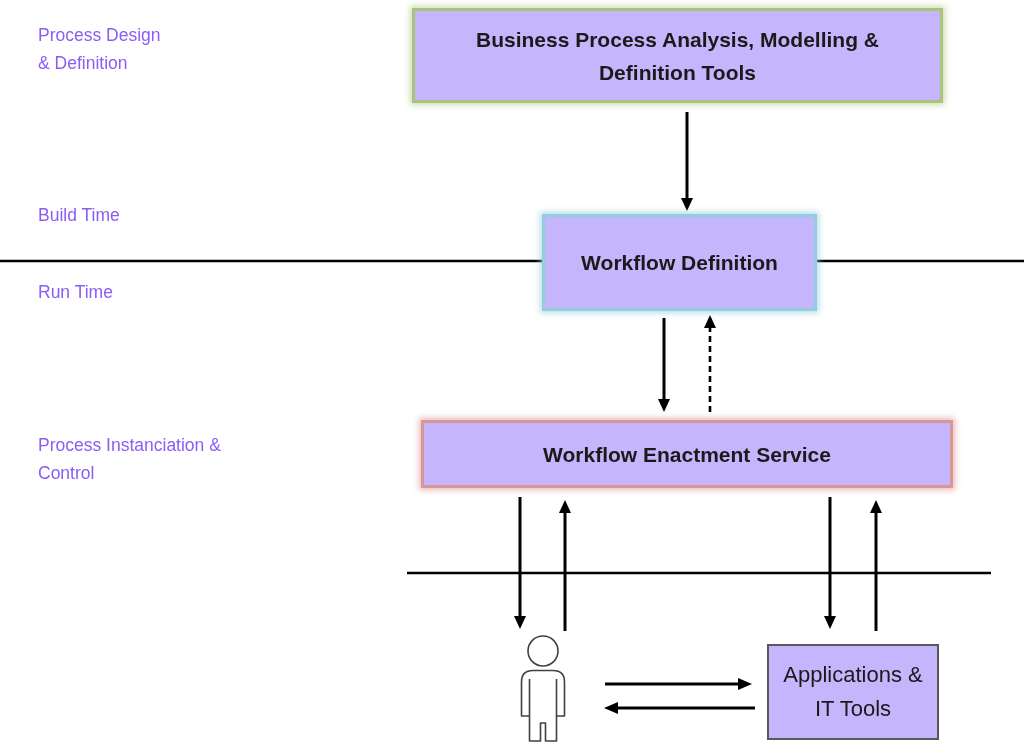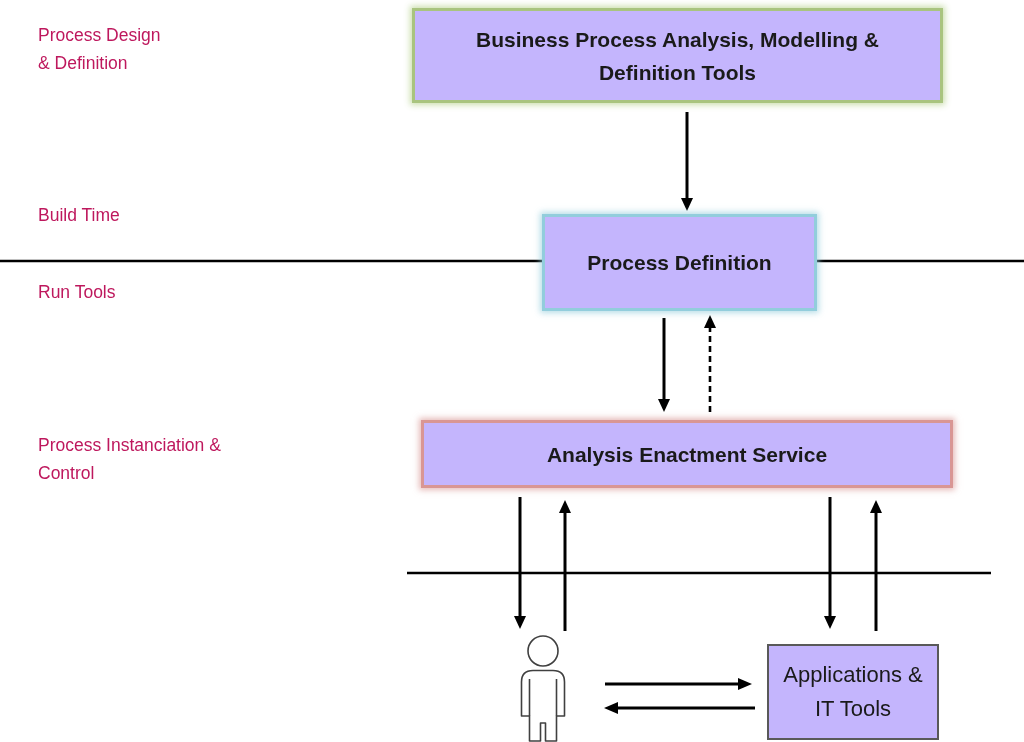--- a/index.html
+++ b/index.html
@@ -17,21 +17,21 @@
   }
   .node .node-label{font-weight:700;font-size:21px;line-height:33px;white-space:pre-line;}
   #bpa-box{left:412px;top:8px;width:531px;height:95px;box-shadow:0 0 6px 2px rgba(198,219,166,.9);}
   #pd-box{left:542px;top:214px;width:275px;height:97px;box-shadow:0 0 6px 2px rgba(146,205,220,.65);}
   #wes-box{left:421px;top:420px;width:532px;height:68px;box-shadow:0 0 6px 2px rgba(217,150,148,.65);}
   #apps-box{left:767px;top:644px;width:172px;height:96px;border-width:2px;box-shadow:none;}
   #apps-box .node-label{font-weight:400;font-size:22px;line-height:34px;}
   
   .row-label{
     position:absolute;left:38px;z-index:2;font-size:17.5px;line-height:27.5px;
-    white-space:pre-line;color:#be185d;
+    white-space:pre-line;color:#8b5cf6;
   }
   #label-process-design{top:22px;}
   #label-build-time{top:202px;}
   #label-run-time{top:279px;}
   #label-instanciation{top:432px;}
   #label-interaction{top:659px;}
 </style>
 </head>
 <body>
 
@@ -94,35 +94,35 @@
       <path d="M8.5,84 L8.5,50 Q8.5,38.5 20,38.5 L40,38.5 Q51.5,38.5 51.5,50 L51.5,84
                L43.5,84 L43.5,109 L32.5,109 L32.5,91 L27.5,91 L27.5,109 L16.5,109 L16.5,84 Z"></path>
       <line x1="16.5" y1="47" x2="16.5" y2="84"></line>
       <line x1="43.5" y1="47" x2="43.5" y2="84"></line>
     </g>
   </svg>
 
   <div class="row-label" id="label-process-design">Process Design
 &amp; Definition</div>
   <div class="row-label" id="label-build-time">Build Time</div>
-  <div class="row-label" id="label-run-time">Run Tools</div>
+  <div class="row-label" id="label-run-time">Run Time</div>
   <div class="row-label" id="label-instanciation">Process Instanciation &amp;
 Control</div>
 
   <div class="node" id="bpa-box" style="border-color: rgb(169, 196, 127);">
     <span class="node-label">Business Process Analysis, Modelling &amp;
 Definition Tools</span>
   </div>
 
   <div class="node" id="pd-box" style="border-color: rgb(146, 205, 220);">
-    <span class="node-label">Process Definition</span>
+    <span class="node-label">Workflow Definition</span>
   </div>
 
   <div class="node" id="wes-box" style="border-color: rgb(217, 150, 148);">
-    <span class="node-label">Analysis Enactment Service</span>
+    <span class="node-label">Workflow Enactment Service</span>
   </div>
 
   <div class="node" id="apps-box" style="border-color: rgb(89, 89, 89);">
     <span class="node-label">Applications &amp;
 IT Tools</span>
   </div>
 
 </div>
 
 </body></html>

